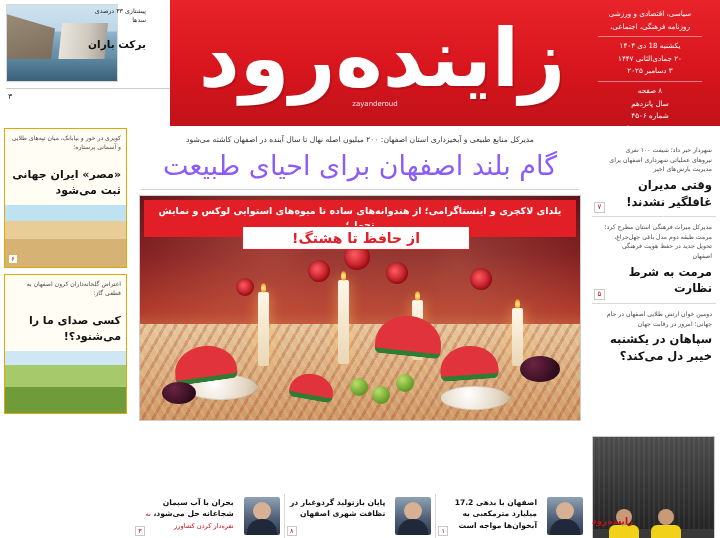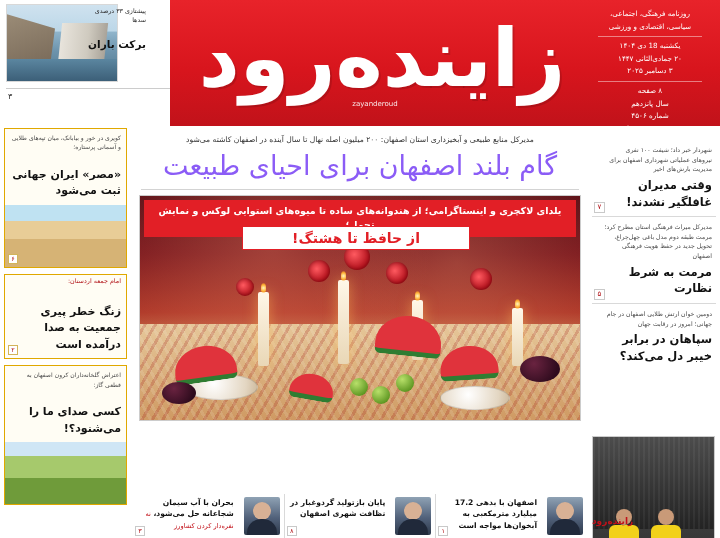--- a/index.html
+++ b/index.html
@@ -442,22 +442,22 @@
 
 <div id="page">
 
   <div class="masthead">
     <div class="mh-red"></div>
 
     <div class="logo">زاینده‌رود</div>
     <div class="logo-sub">zayanderoud</div>
 
     <div class="mh-info">
+      <div>سیاسی، اقتصادی و ورزشی</div>
       <div>روزنامه فرهنگی، اجتماعی،</div>
-      <div>سیاسی، اقتصادی و ورزشی</div>
       <div class="sep"></div>
       <div>یکشنبه 18 دی ۱۴۰۴</div>
       <div>۲۰ جمادی‌الثانی ۱۴۴۷</div>
       <div>۳ دسامبر ۲۰۲۵</div>
       <div class="sep"></div>
       <div>۸ صفحه</div>
       <div>سال پانزدهم</div>
       <div>شماره ۴۵۰۶</div>
       <div>قیمت: ۱۰۰۰ تومان</div>
     </div>
@@ -486,21 +486,21 @@
     </div>
 
     <div class="side-item">
       <div class="side-kicker">مدیرکل میراث فرهنگی استان مطرح کرد؛ مرمت طبقه دوم مدل باغی چهل‌چراغ، تحویل جدید در حفظ هویت فرهنگی اصفهان</div>
       <div class="side-title">مرمت به شرط نظارت</div>
       <div class="pg-badge">۵</div>
     </div>
 
     <div class="side-item" style="border-bottom:none">
       <div class="side-kicker">دومین خوان ارتش طلایی اصفهان در جام جهانی؛ امروز در رقابت جهان</div>
-      <div class="side-title">سپاهان در برابر خیبر دل می‌کند؟</div>
+      <div class="side-title">سپاهان در یکشنبه خیبر دل می‌کند؟</div>
     </div>
 
     <div class="soccer">
       <div class="crowd"></div>
       <div class="player pl1">
         <div class="head"></div>
         <div class="shirt"></div>
 
       </div>
       <div class="player pl2">
@@ -583,27 +583,20 @@
 
     <div class="lbox">
       <div class="lbox-text">
         <div class="l-kicker">کویری در خور و بیابانک، میان تپه‌های طلایی و آسمانی پرستاره؛</div>
         <div class="l-title">«مصر» ایران جهانی ثبت می‌شود</div>
       </div>
       <div class="l-photo photo-desert"></div>
       <div class="l-badge">۶</div>
     </div>
 
-    <div class="lbox">
-      <div class="l-section-label">امام جمعه اردستان:</div>
-      <div class="lbox-text">
-        <div class="l-title">زنگ خطر پیری جمعیت به صدا درآمده است</div>
-      </div>
-      <div class="l-badge">۲</div>
-    </div>
 
     <div class="lbox">
       <div class="lbox-text">
         <div class="l-kicker">اعتراض گلخانه‌داران کرون اصفهان به قطعی گاز:</div>
         <div class="l-title">کسی صدای ما را می‌شنود؟!</div>
       </div>
       <div class="l-photo photo-green"></div>
     </div>
 
   </div>

